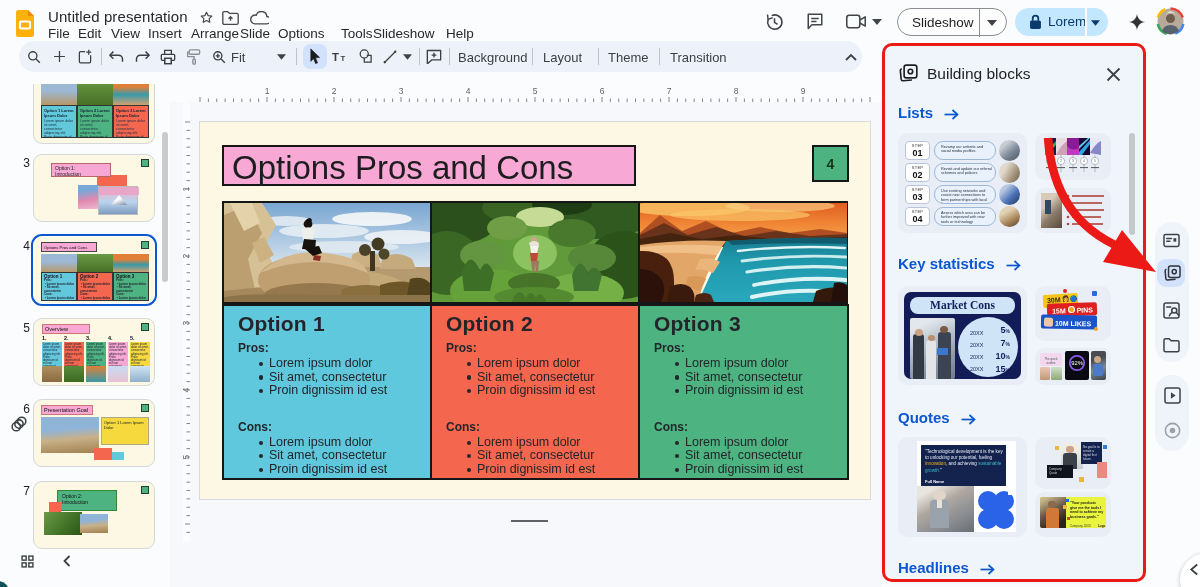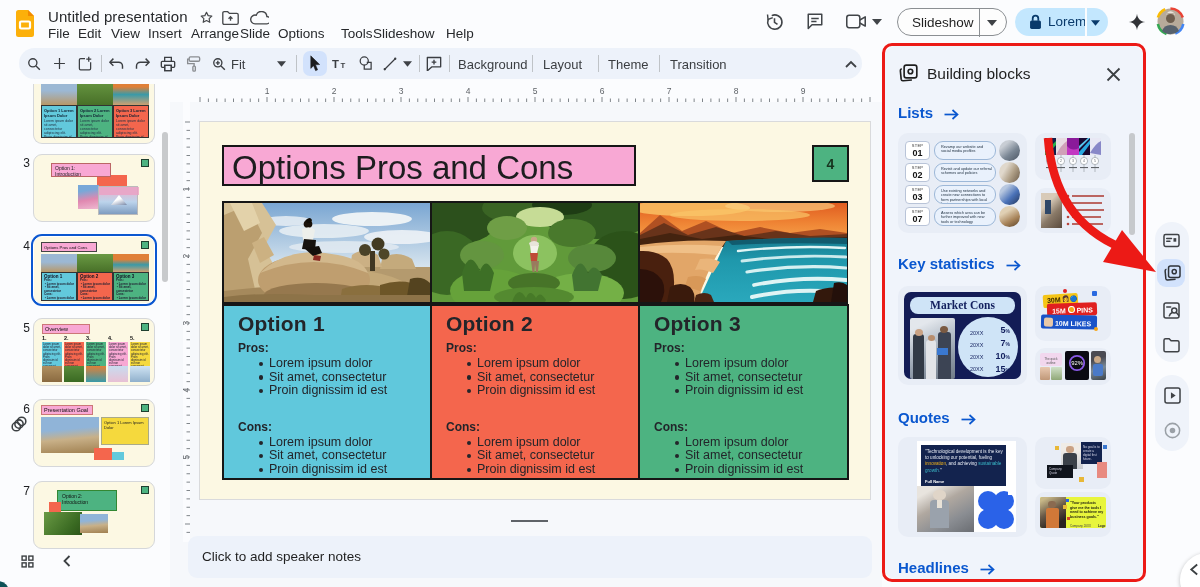--- a/index.html
+++ b/index.html
@@ -18,21 +18,21 @@
 
 .tr-ic { position:absolute; top:12px; color:#414549; }
 #btn-slideshow { position:absolute; left:897px; top:8px; width:110px; height:28px; border:1px solid #8b8f93; border-radius:14px; background:#fdfdfd; font-size:13.5px; color:#1f1f1f; }
 #btn-slideshow .lbl { position:absolute; left:14px; top:6px; font-weight:500;}
 #btn-slideshow .div { position:absolute; left:81px; top:0; width:1px; height:28px; background:#8b8f93; }
 #btn-share { position:absolute; left:1015px; top:8px; width:93px; height:28px; border-radius:14px; background:#c3e7fe; }
 #btn-share .gap { position:absolute; left:70px; top:0; width:2px; height:28px; background:#fbfcfe; }
 #avatar { position:absolute; left:1156px; top:7px; width:29px; height:29px; border-radius:50%; }
 
 
-#toolbar { position:absolute; left:0px; top:48px; width:1200px; height:35px; }
+#toolbar { position:absolute; left:0px; top:41px; width:1200px; height:35px; }
 #tb-bg { position:absolute; left:19px; top:0; width:843px; height:31px; background:#edf2fa; border-radius:16px; }
 .tb-sep { position:absolute; top:7px; width:1px; height:17px; background:#bfc3c7; }
 .tb-txt { position:absolute; top:9px; font-size:13px; color:#3b3e42; }
 #sel-pill { position:absolute; left:303px; top:3px; width:24px; height:25px; background:#d2e2fc; border-radius:7px; }
 
 
 #filmstrip { position:absolute; left:0; top:84px; width:170px; height:503px; background:#fbfcfe; overflow:hidden; }
 .thumb { position:absolute; left:33px; width:122px; height:68px; background:#fcf8e3; border:1px solid #d5d7da; border-radius:9px; overflow:hidden; }
 .thumb .gsq { position:absolute; right:5px; top:4px; width:8px; height:8px; background:#4db381; border:1px solid #1f4030; }
 .snum { position:absolute; left:14px; width:16px; text-align:right; font-size:12px; color:#202124; }
@@ -648,23 +648,20 @@
         <ul>
             <li>Lorem ipsum dolor</li>
             <li>Sit amet, consectetur</li>
             <li>Proin dignissim id est</li>
           </ul>
       </div>
     </div>
   </div>
 
   <div id="divider"></div>
-  <div id="notes">
-      <div class="txt">Click to add speaker notes</div>
-    </div>
   <div id="blicons"></div>
   <div id="rpanel">
 
     <svg style="position:absolute;left:14px;top:17px;" width="21" height="21" viewBox="0 0 24 24" fill="none" stroke="#1f1f1f" stroke-width="1.9">
       <rect x="7" y="2.5" width="14.5" height="14.5" rx="2.5"></rect>
       <circle cx="14.2" cy="9.7" r="2.6"></circle>
       <path d="M4.3 6.5 q-1.8 .4-1.6 2.4 l.9 9.6 q.3 2 2.3 1.8 l10 -.9"></path>
     </svg>
     <div style="position:absolute;left:43px;top:19px;font-size:15.5px;font-weight:500;color:#1f1f1f;">Building blocks</div>
     <svg style="position:absolute;left:222px;top:21px;" width="15" height="15" viewBox="0 0 15 15" stroke="#3c4043" stroke-width="1.8">
@@ -696,21 +693,21 @@
           <span class="num">
             <span class="st">STEP</span>
             <span class="nn">03</span>
           </span>
           <span class="pill">Use existing networks and create new connections to form partnerships with local business</span>
           <span class="pic" style="background:linear-gradient(135deg,#b8c8e0 25%,#4a72b8 60%,#23355a);"></span>
         </div>
       <div class="lrow" style="top:74px;">
           <span class="num">
             <span class="st">STEP</span>
-            <span class="nn">07</span>
+            <span class="nn">04</span>
           </span>
           <span class="pill">Assess which area can be further improved with new tools or technology</span>
           <span class="pic" style="background:linear-gradient(150deg,#e0d0b4 30%,#a8845a 65%,#5a4228);"></span>
         </div>
     </div>
     <div class="card" style="left:151px;top:87px;width:76px;height:47px;">
       <svg style="position:absolute;left:10px;top:5px;" width="56" height="36" viewBox="0 0 56 36">
         <rect x="0" y="0" width="11" height="17" fill="#101c4a"></rect>
         <path d="M0 14 L11 3 v4 L2 17 H0 Z" fill="#2ab04a"></path>
         <rect x="11" y="0" width="11" height="17" fill="#e8dce2"></rect>

